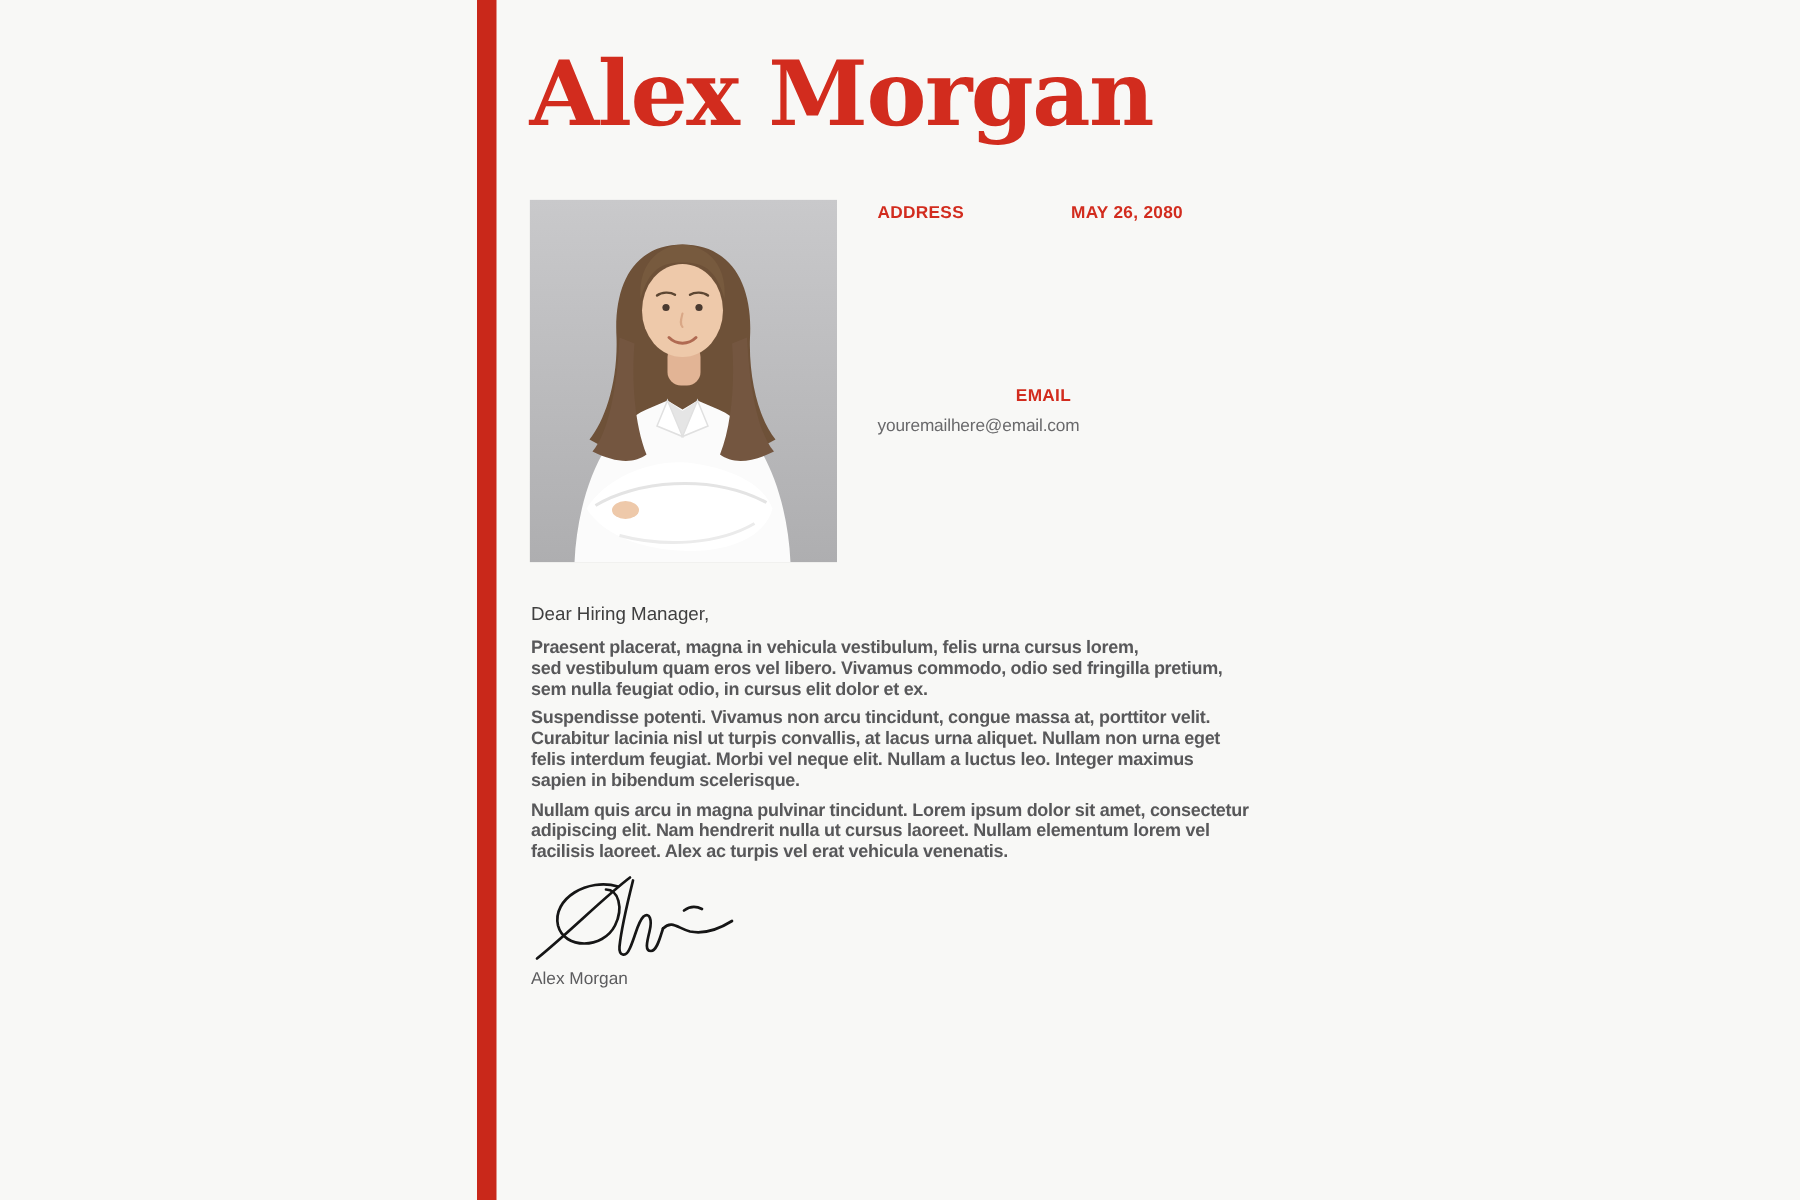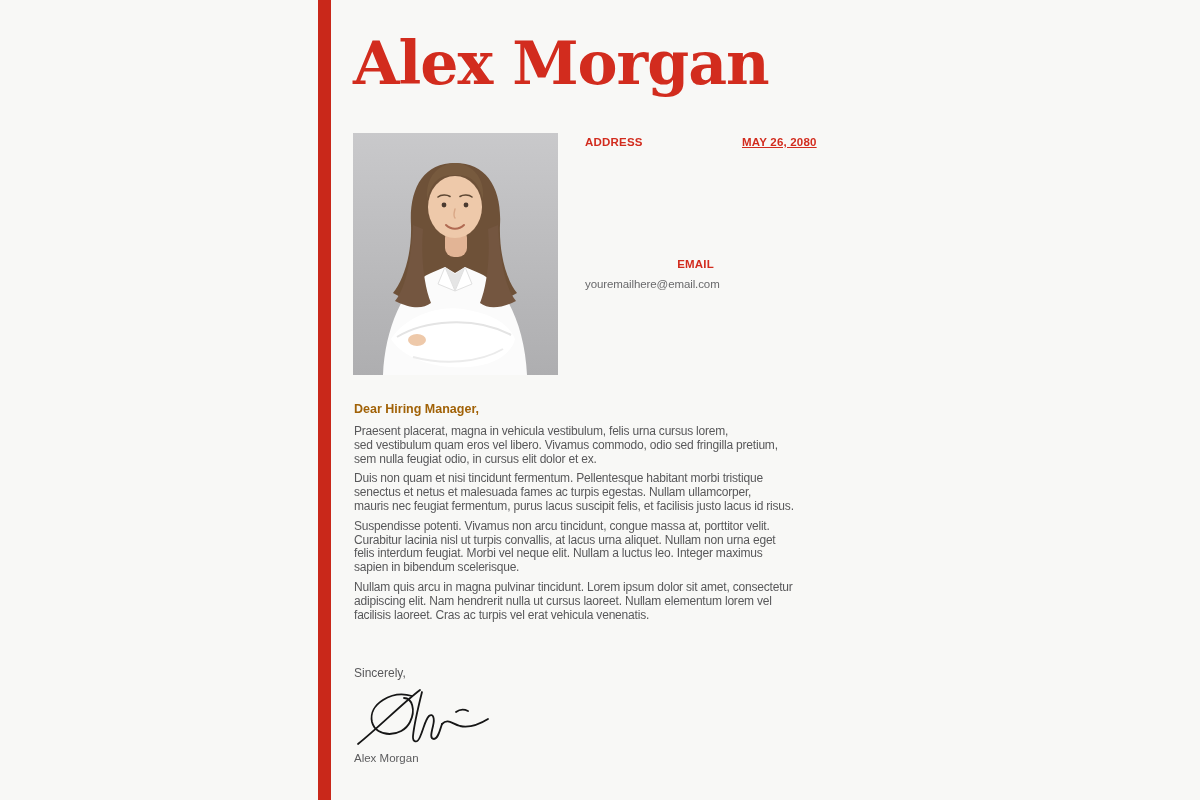--- a/index.html
+++ b/index.html
@@ -38,21 +38,20 @@
   .photo-frame {
     width: 205px; height: 242px;
     flex: 0 0 205px;
     overflow: hidden;
   }
   .photo-frame svg { display: block; }
   .contact {
     display: flex;
     margin-left: 27px;
     padding-top: 3px;
-    gap: 28px;
   }
   .contact-col1 { width: 129px; }
   .contact-col2 { width: 180px; }
   .c-label {
     color: #d22c1e;
     font-weight: 700;
     font-size: 11.5px;
     letter-spacing: 0.2px;
     margin: 0 0 8px 0;
   }
@@ -65,39 +64,39 @@
     margin: 0;
   }
   .cblock-first { height: 84px; }
   .cblock-email { margin-top: 38px; text-align: right; }
   .c-date {
     color: #d22c1e;
     font-weight: 700;
     font-size: 11.5px;
     letter-spacing: 0.2px;
     margin: 0;
-    text-decoration: underline;
   }
   .letter {
     position: absolute; top: 402px; left: 1px;
     width: 540px;
   }
   .greeting {
-    color: #a16207;
-    font-weight: 700;
+    color: #404040;
+    font-weight: 400;
     font-size: 12.5px;
     margin: 0 0 9px 0;
   }
   .para {
     color: #58585a;
     font-size: 12px;
     letter-spacing: -0.2px;
     line-height: 13.8px;
     margin: 0 0 6px 0;
     white-space: pre-line;
+    font-weight: bold;
   }
   .closing {
     color: #58585a;
     font-size: 12px;
     margin: 44px 0 0 0;
   }
   .signature {
     display: block;
     margin: 6px 0 0 2px;
   }
@@ -166,32 +165,28 @@
         </div>
       </div>
     </div>
   </div>
 
   <div class="letter">
     <p class="greeting">Dear Hiring Manager,</p>
     <p class="para">Praesent placerat, magna in vehicula vestibulum, felis urna cursus lorem,
 sed vestibulum quam eros vel libero. Vivamus commodo, odio sed fringilla pretium,
 sem nulla feugiat odio, in cursus elit dolor et ex.</p>
-    <p class="para">Duis non quam et nisi tincidunt fermentum. Pellentesque habitant morbi tristique
-senectus et netus et malesuada fames ac turpis egestas. Nullam ullamcorper,
-mauris nec feugiat fermentum, purus lacus suscipit felis, et facilisis justo lacus id risus.</p>
     <p class="para">Suspendisse potenti. Vivamus non arcu tincidunt, congue massa at, porttitor velit.
 Curabitur lacinia nisl ut turpis convallis, at lacus urna aliquet. Nullam non urna eget
 felis interdum feugiat. Morbi vel neque elit. Nullam a luctus leo. Integer maximus
 sapien in bibendum scelerisque.</p>
     <p class="para">Nullam quis arcu in magna pulvinar tincidunt. Lorem ipsum dolor sit amet, consectetur
 adipiscing elit. Nam hendrerit nulla ut cursus laoreet. Nullam elementum lorem vel
-facilisis laoreet. Cras ac turpis vel erat vehicula venenatis.</p>
+facilisis laoreet. Alex ac turpis vel erat vehicula venenatis.</p>
 
-    <p class="closing">Sincerely,</p>
 
     <svg class="signature" width="135" height="62" viewBox="0 0 135 62" xmlns="http://www.w3.org/2000/svg">
       <g stroke="#161616" stroke-width="1.8" fill="none" stroke-linecap="round">
         <path d="M56,10 C36,4 12,18 16,36 C20,52 46,52 54,36 C60,24 56,12 48,12"></path>
         <path d="M2,58 C22,42 48,16 64,4"></path>
         <path d="M66,6 C62,22 58,40 57,50 C56.5,56 61,58 64,51 C68,42 69,34 73,30 C77,27 79,32 77,40 C75,48 74,53 78,53 C82,53 84,44 86,38"></path>
         <path d="M86,38 C92,32 96,38 104,40 C114,42 124,38 132,33"></path>
         <path d="M100,26 C104,23 108,23 112,25"></path>
       </g>
     </svg>

